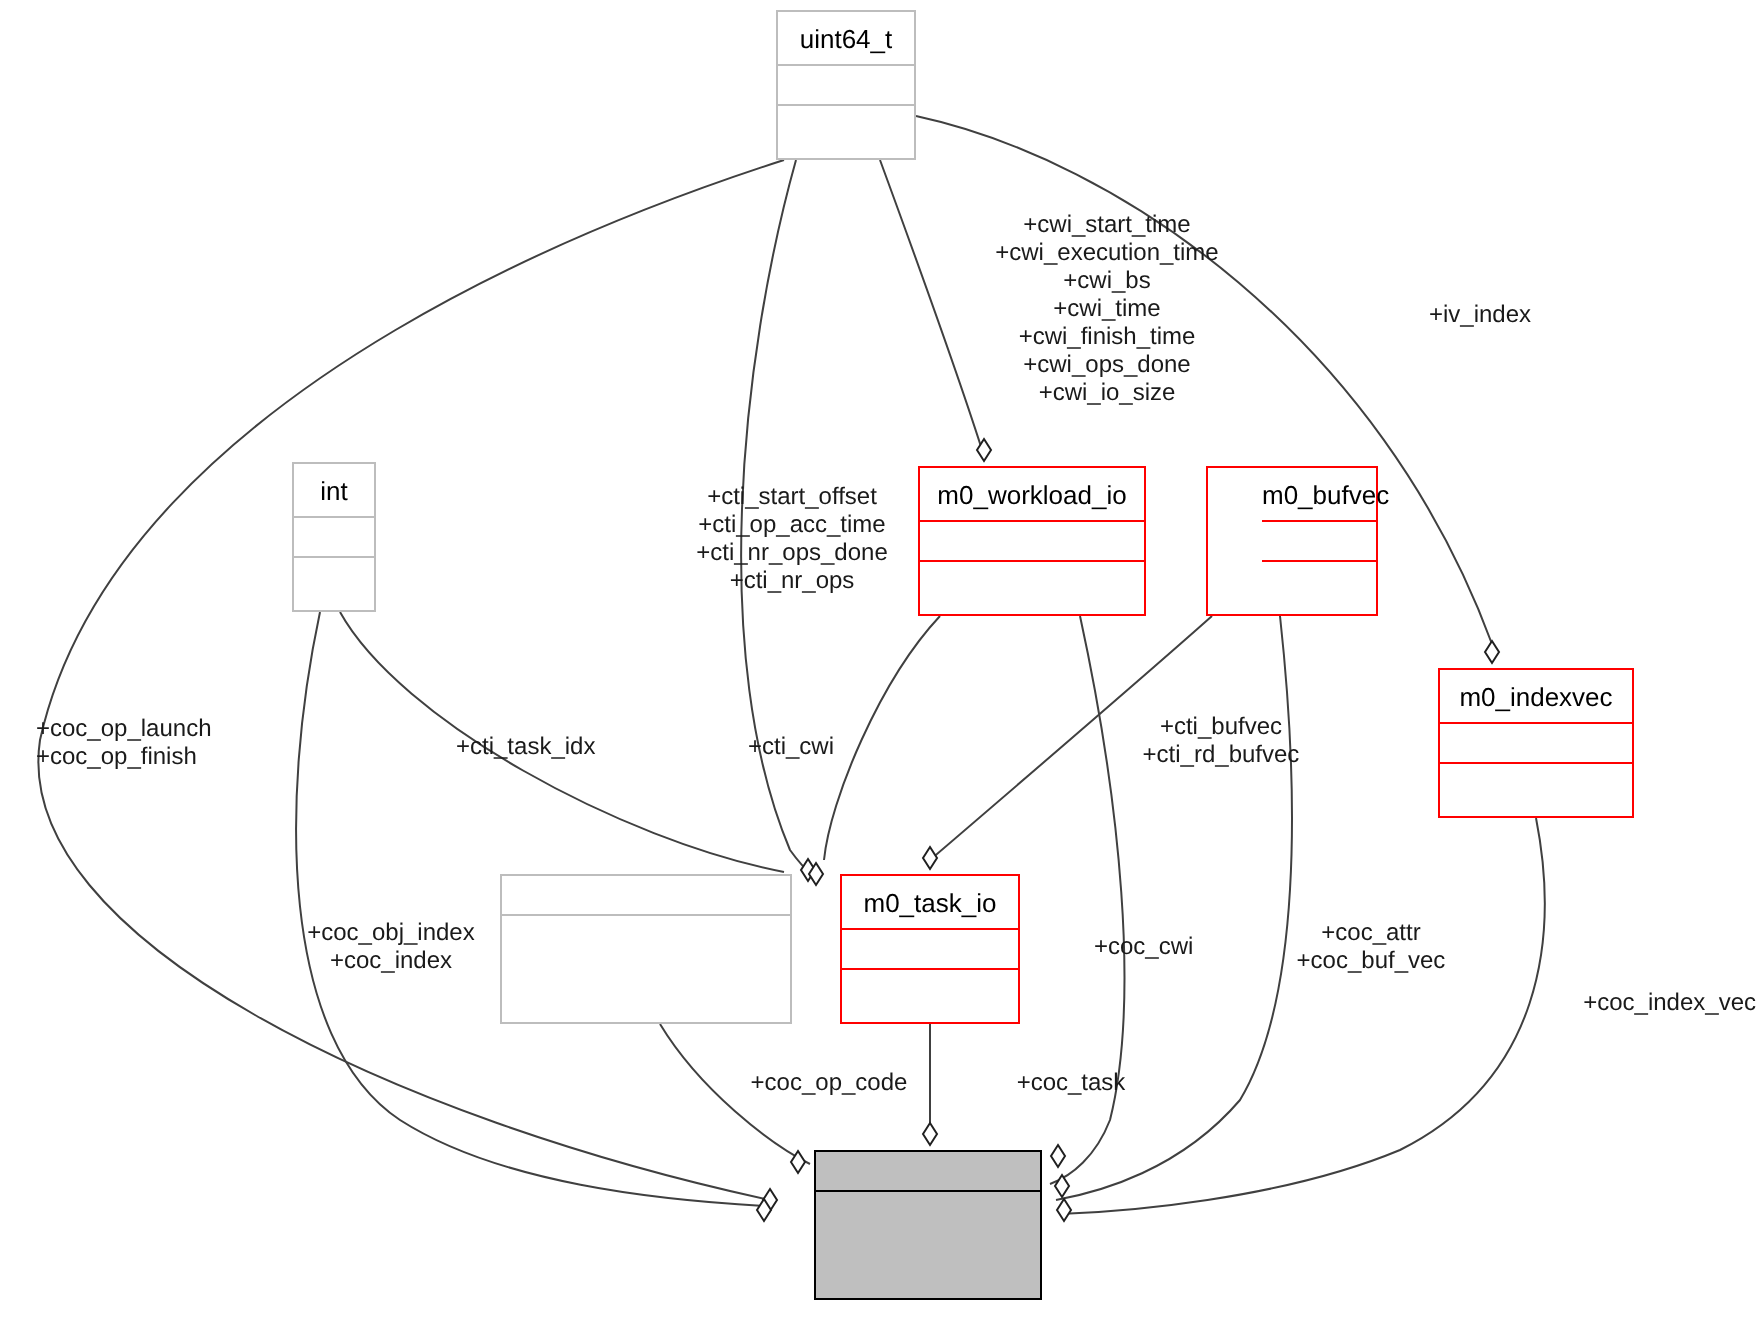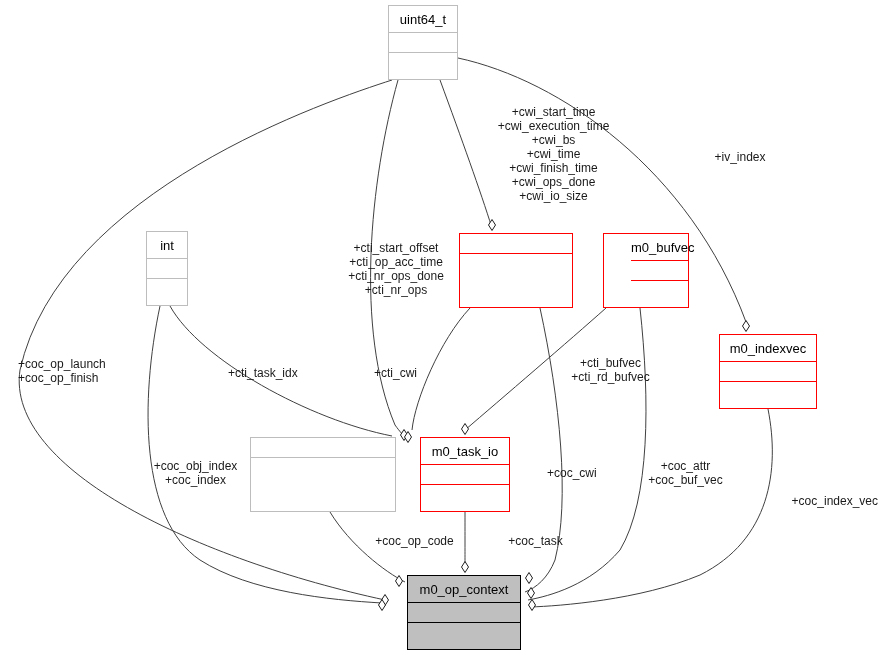--- a/index.html
+++ b/index.html
@@ -134,20 +134,21 @@
         <div class="node-title">uint64_t</div>
         <div class="node-compartment sep"></div>
         <div class="node-compartment"></div>
       </div>
       <div class="node" style="left: 146px; top: 231px; width: 42px; height: 75px;">
         <div class="node-title">int</div>
         <div class="node-compartment sep"></div>
         <div class="node-compartment"></div>
       </div>
       <div class="node red" style="left: 459px; top: 233px; width: 114px; height: 75px;">
+        <div class="node-title">m0_workload_io</div>
         <div class="node-compartment sep"></div>
         <div class="node-compartment"></div>
       </div>
       <div class="node red" style="left: 603px; top: 233px; width: 86px; height: 75px; padding-left: 27px;">
         <div class="node-title">m0_bufvec</div>
         <div class="node-compartment sep"></div>
         <div class="node-compartment"></div>
       </div>
       <div class="node red" style="left: 719px; top: 334px; width: 98px; height: 75px;">
         <div class="node-title">m0_indexvec</div>
@@ -157,21 +158,20 @@
       <div class="node" style="left: 250px; top: 437px; width: 146px; height: 75px;">
         <div class="node-compartment sep"></div>
         <div class="node-compartment"></div>
       </div>
       <div class="node red" style="left: 420px; top: 437px; width: 90px; height: 75px;">
         <div class="node-title">m0_task_io</div>
         <div class="node-compartment sep"></div>
         <div class="node-compartment"></div>
       </div>
       <div class="node focus" style="left: 407px; top: 575px; width: 114px; height: 75px;">
-        <div class="node-title">m0_op_context</div>
         <div class="node-compartment sep"></div>
         <div class="node-compartment"></div>
       </div>
     </div>
   <div id="label-layer">
       <div class="edge-label" style="left: 486px; top: 105px; width: 135px;">+cwi_start_time
 +cwi_execution_time
 +cwi_bs
 +cwi_time
 +cwi_finish_time

